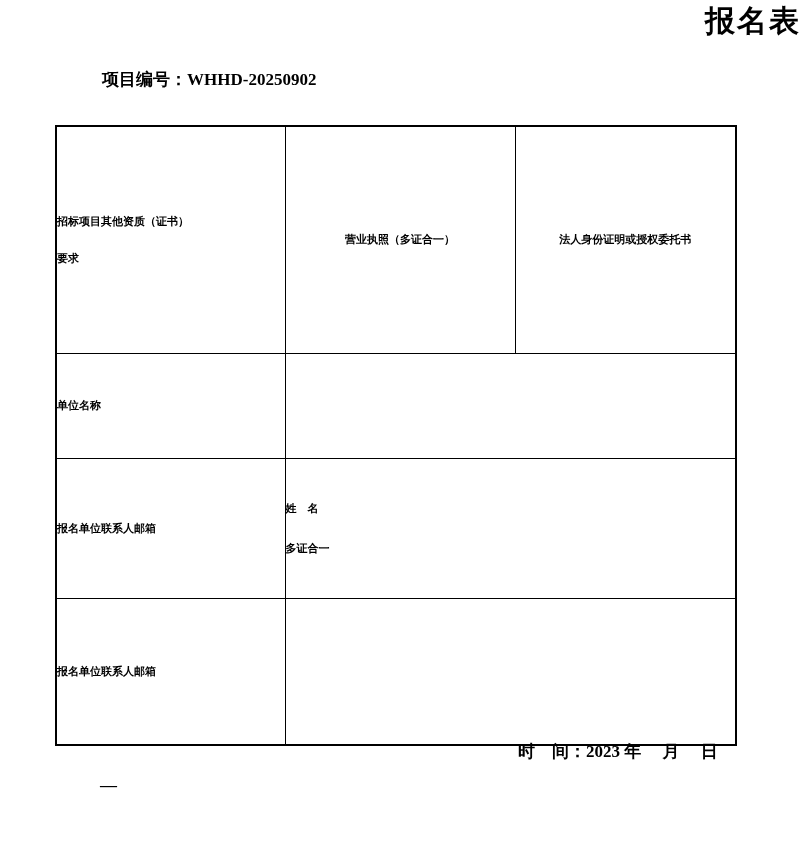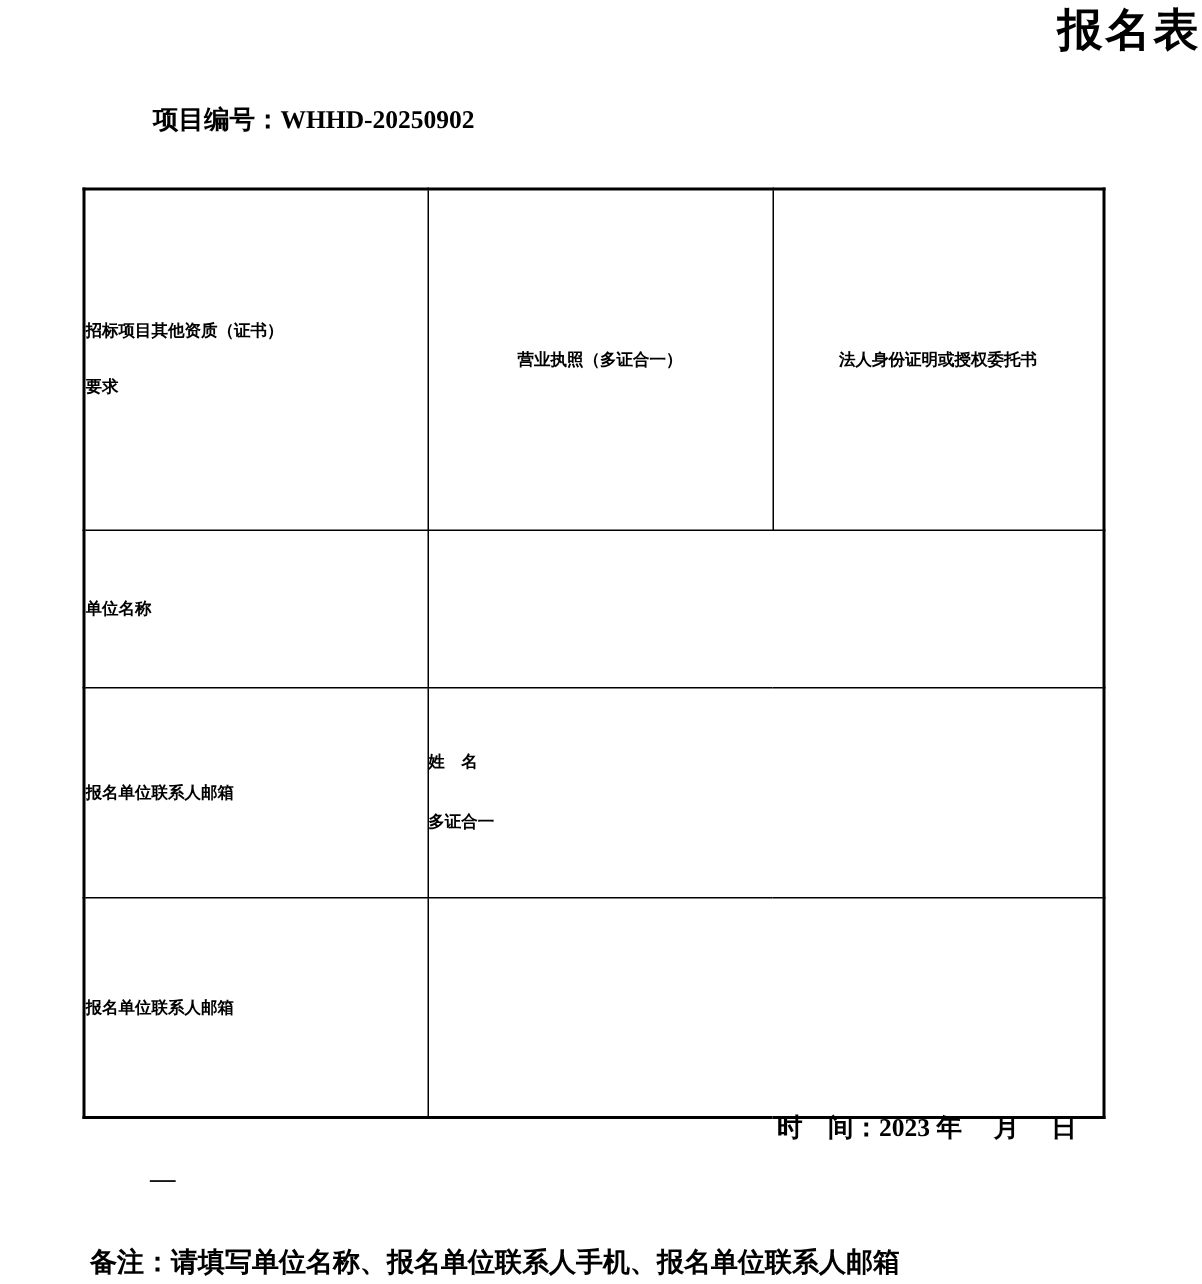--- a/index.html
+++ b/index.html
@@ -101,15 +101,14 @@
         <td class="cell-label">报名单位联系人邮箱</td>
         <td colspan="2"></td>
       </tr>
     </tbody>
   </table>
 
   <div class="text-line date-line">时　间：2023 年　 月　 日</div>
 
   <div class="text-line stray-dash">—</div>
 
-  <div class="text-line note-line">备注：请填写单位名称、报名单位联系人手机、报名单位联系人邮箱</div>
 
 </div>
 
 </body></html>

